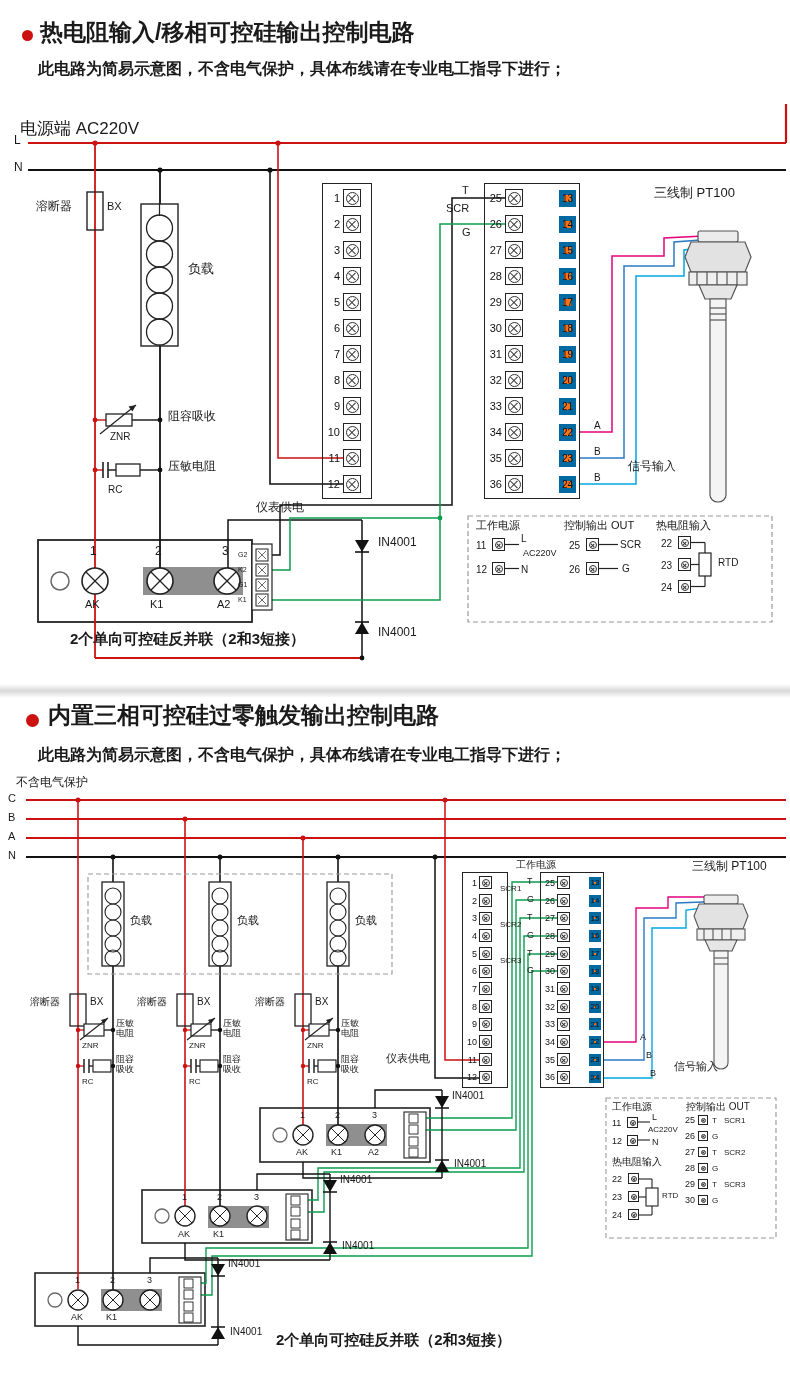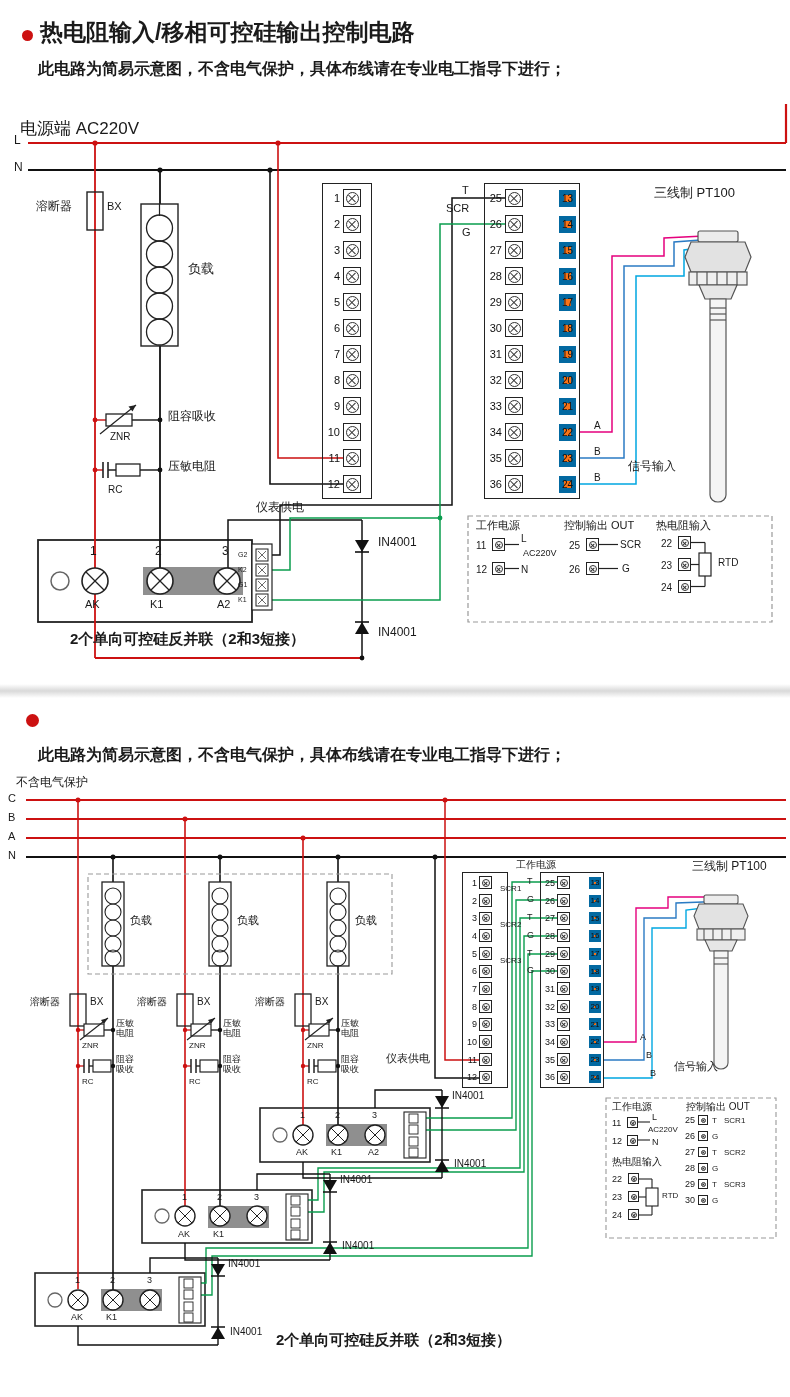--- a/index.html
+++ b/index.html
@@ -647,20 +647,21 @@
     </span>
 <div class="lb" style="left:661px;top:582px;font-size:10px">24</div>
 <span class="lsq" style="left:678px;top:580px">
       <span class="tc"></span>
     </span>
 <div class="lb" style="left:718px;top:557px;font-size:10px">RTD</div>
 
 <div class="divider" style="top:684px;height:14px;background:linear-gradient(#fff,#d9d9d9,#fff)"></div>
 
 <div class="bullet" style="left:26px;top:714px;width:13px;height:13px"></div>
+<div class="lb b" style="left:48px;top:703px;font-size:23px">内置三相可控硅过零触发输出控制电路</div>
 <div class="lb b" style="left:38px;top:746px;font-size:16px">此电路为简易示意图，不含电气保护，具体布线请在专业电工指导下进行；</div>
 <div class="lb" style="left:16px;top:776px;font-size:12px">不含电气保护</div>
 <div class="lb" style="left:8px;top:792px;font-size:11px">C</div>
 <div class="lb" style="left:8px;top:811px;font-size:11px">B</div>
 <div class="lb" style="left:8px;top:830px;font-size:11px">A</div>
 <div class="lb" style="left:8px;top:849px;font-size:11px">N</div>
 <div class="lb" style="left:130px;top:914px;font-size:11px">负载</div>
 <div class="lb" style="left:237px;top:914px;font-size:11px">负载</div>
 <div class="lb" style="left:355px;top:914px;font-size:11px">负载</div>
 <div class="lb" style="left:30px;top:996px;font-size:10px">溶断器</div>

